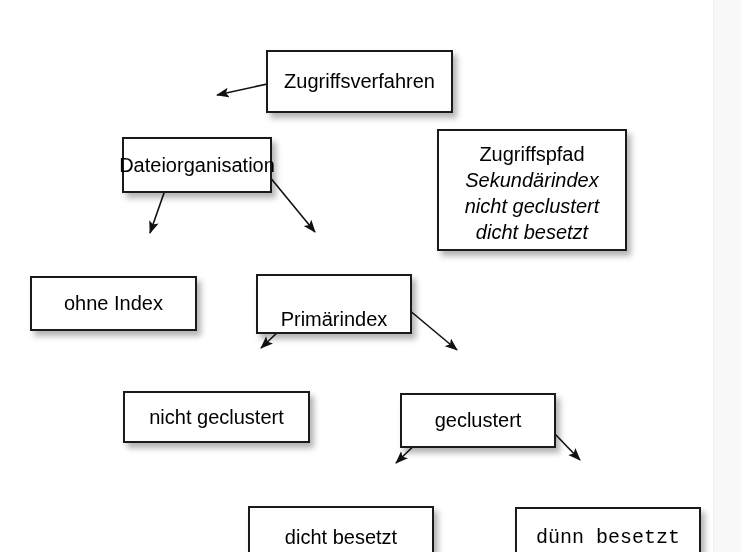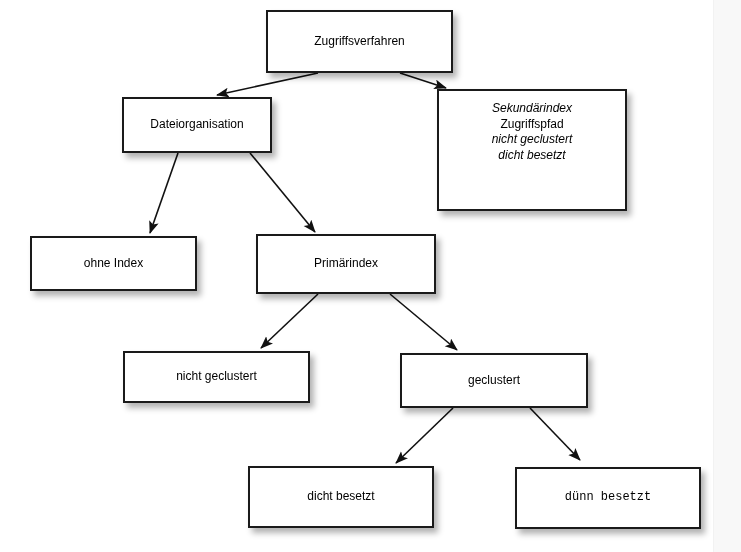--- a/index.html
+++ b/index.html
@@ -35,23 +35,24 @@
     position: absolute;
     box-sizing: border-box;
     background: #ffffff;
     border: 2px solid #1a1a1a;
     box-shadow: 4px 5px 6px rgba(0,0,0,0.30);
     display: flex;
     align-items: center;
     justify-content: center;
     text-align: center;
     color: #000000;
-    font-size: 12px;
+    font-size: 20px;
     line-height: 1.32;
     z-index: 2;
+    margin-top: 40px;
   }
   .node .label {
     display: block;
     padding: 0 6px;
     white-space: pre-line;
   }
   .node.multiline {
     display: block;
     padding-top: 10px;
   }
@@ -88,35 +89,35 @@
   </svg>
 
   <div id="node-layer">
       <div class="node" style="left: 266px; top: 10px; width: 187px; height: 63px;">
         <span class="label">Zugriffsverfahren</span>
       </div>
       <div class="node" style="left: 122px; top: 97px; width: 150px; height: 56px;">
         <span class="label">Dateiorganisation</span>
       </div>
       <div class="node multiline" style="left: 437px; top: 89px; width: 190px; height: 122px;">
+        <span class="line">Zugriffspfad</span>
         <span class="line italic">Sekundärindex</span>
-        <span class="line">Zugriffspfad</span>
         <span class="line italic">nicht geclustert</span>
         <span class="line italic">dicht besetzt</span>
       </div>
       <div class="node" style="left: 30px; top: 236px; width: 167px; height: 55px;">
         <span class="label">ohne Index</span>
       </div>
-      <div class="node" style="left: 256px; top: 234px; width: 180px; height: 60px;">
+      <div class="node" style="left: 256px; top: 234px; width: 156px; height: 60px; align-items: flex-end;">
         <span class="label">Primärindex</span>
       </div>
       <div class="node" style="left: 123px; top: 351px; width: 187px; height: 52px;">
         <span class="label">nicht geclustert</span>
       </div>
-      <div class="node" style="left: 400px; top: 353px; width: 188px; height: 55px;">
+      <div class="node" style="left: 400px; top: 353px; width: 156px; height: 55px;">
         <span class="label">geclustert</span>
       </div>
       <div class="node" style="left: 248px; top: 466px; width: 186px; height: 62px;">
         <span class="label">dicht besetzt</span>
       </div>
       <div class="node" style="left: 515px; top: 467px; width: 186px; height: 62px; font-family: Liberation Mono, monospace;">
         <span class="label">dünn besetzt</span>
       </div>
     </div>
 

